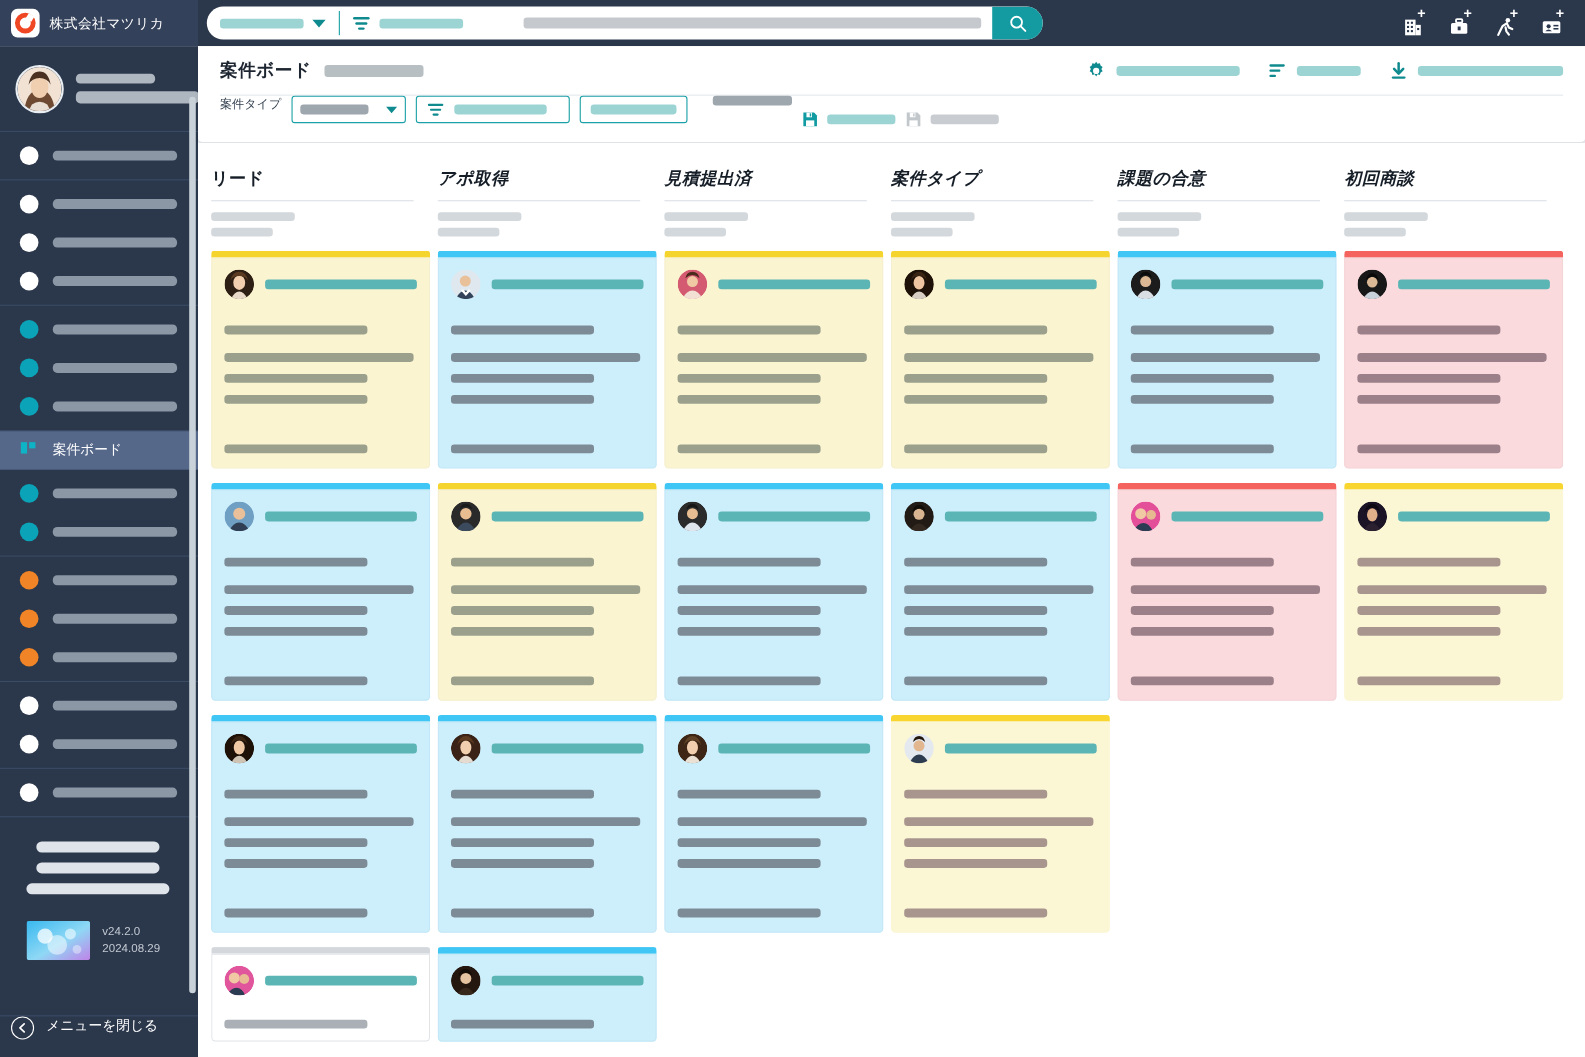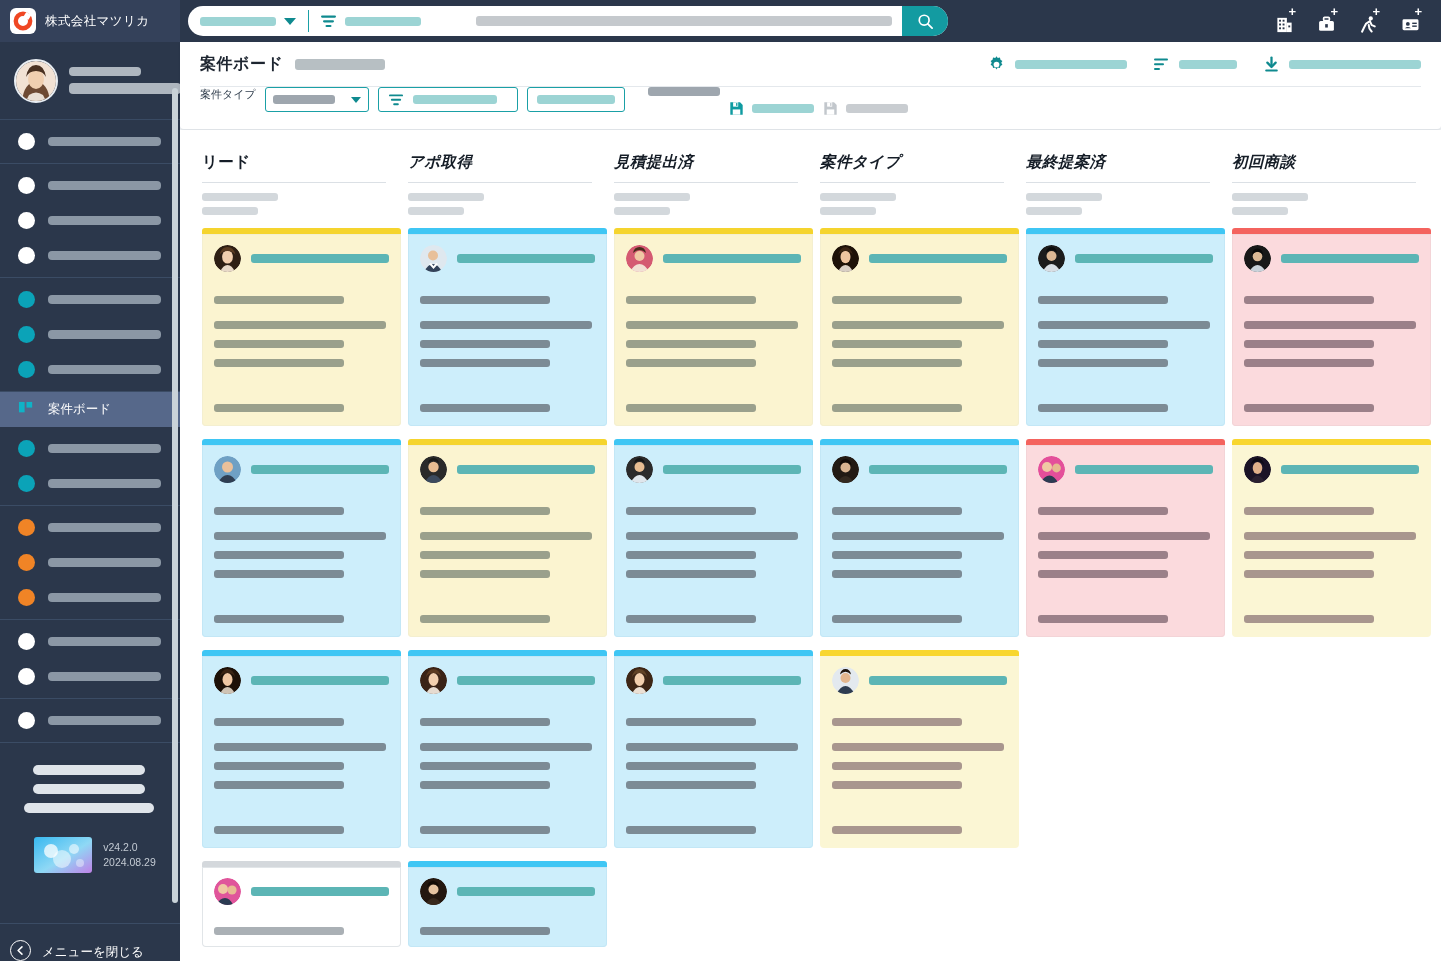--- a/index.html
+++ b/index.html
@@ -87,27 +87,27 @@
   .nav-label { height: 9px; border-radius: 4px; background: #8b97a5; flex: 1; max-width: 113px; }
   .nav-item.active .nav-text { color: #fff; font-size: 12.5px; }
   .board-icon { width: 17px; height: 17px; flex: none; }
 
   .foot-lines { padding: 22px 26px 6px 26px; display: flex; flex-direction: column; gap: 9px; }
   .fl { height: 10px; border-radius: 5px; background: #dfe4ea; }
   .fl.a { width: 112px; margin-left: 7px;}
   .fl.b { width: 112px; margin-left: 7px;}
   .fl.c { width: 130px; margin-left: -2px;}
 
-  .version { display: flex; align-items: center; gap: 11px; padding: 18px 14px 14px 24px; justify-content: center; }
+  .version { display: flex; align-items: center; gap: 11px; padding: 18px 14px 14px 24px; }
   .ver-thumb { width: 58px; height: 36px; border-radius: 3px; flex: none; overflow: hidden; }
   .ver-txt { color: #c3cad3; font-size: 10.5px; line-height: 1.45; }
 
   .closemenu {
     position: absolute; left: 0; bottom: 0; width: 180px; height: 38px;
-    border-top: 1px solid #3b4c65; display: flex; align-items: flex-end; gap: 11px;
+    border-top: 1px solid #3b4c65; display: flex; align-items: flex-start; gap: 11px;
     padding-left: 10px; cursor: pointer; background: #2b374b;
   }
   .cm-circ {
     width: 21px; height: 21px; border-radius: 50%; border: 1.6px solid #fff;
     display: flex; align-items: center; justify-content: center; flex: none;
   }
   .closemenu span.txt { color: #fff; font-size: 12.5px; }
 
   .side-scroll {
     position: absolute; left: 172px; top: 46px; width: 6px; height: 815px;
@@ -152,21 +152,21 @@
   .btn-box .redact { width: 84px; }
   .btn-box.w2 .redact { width: 78px; }
   .flt-plain { width: 72px; height: 9px; background: #9ea6ae; border-radius: 3px; margin-left: 14px; }
   .save-item { display: flex; align-items: center; gap: 8px; cursor: pointer; }
   .save-item .redact { width: 62px; }
   .save-item.off .redact-gray { width: 62px; background: #c9cdd1; }
 
   
   .board {
     position: absolute; left: 0; top: 88px; width: 1261px; height: 831px;
-    padding: 22px 0 0 22px; overflow: hidden; background: #fff;
+    padding: 22px 0 0 12px; overflow: hidden; background: #fff;
   }
   .cols { display: flex; gap: 0; }
   .col { width: 206px; flex: none; }
   .col + .col { margin-left: 0; font-style: italic; }
   .col-title { font-size: 15.5px; font-weight: 700; color: #151d27; letter-spacing: .4px; padding-bottom: 9px; }
   .col-rule { height: 1px; background: #dbe0e5; margin-right: 22px; }
   .col-meta { padding: 10px 0 13px 0; display: flex; flex-direction: column; gap: 6px; }
   .cm1 { width: 76px; height: 8px; border-radius: 3px; background: #d3d8dc; }
   .cm2 { width: 56px; height: 8px; border-radius: 3px; background: #d3d8dc; }
 
@@ -840,21 +840,21 @@
             <span class="cl g1"></span>
             <span class="cl g2"></span>
             <span class="cl g3"></span>
             <span class="cl g4"></span>
             <span class="cl g5"></span>
           </div>
         </div>
       </div>
 
       <div class="col">
-        <div class="col-title">最終提案済</div>
+        <div class="col-title">課題の合意</div>
         <div class="col-rule"></div>
         <div class="col-meta">
           <span class="cm1"></span>
           <span class="cm2"></span>
         </div>
         <div class="card blue">
           <div class="card-head">
             <span class="card-ava">
               <svg width="27" height="27" viewBox="0 0 27 27">
                   <circle cx="13.5" cy="13.5" r="13.5" fill="#1c1c1c"></circle>

